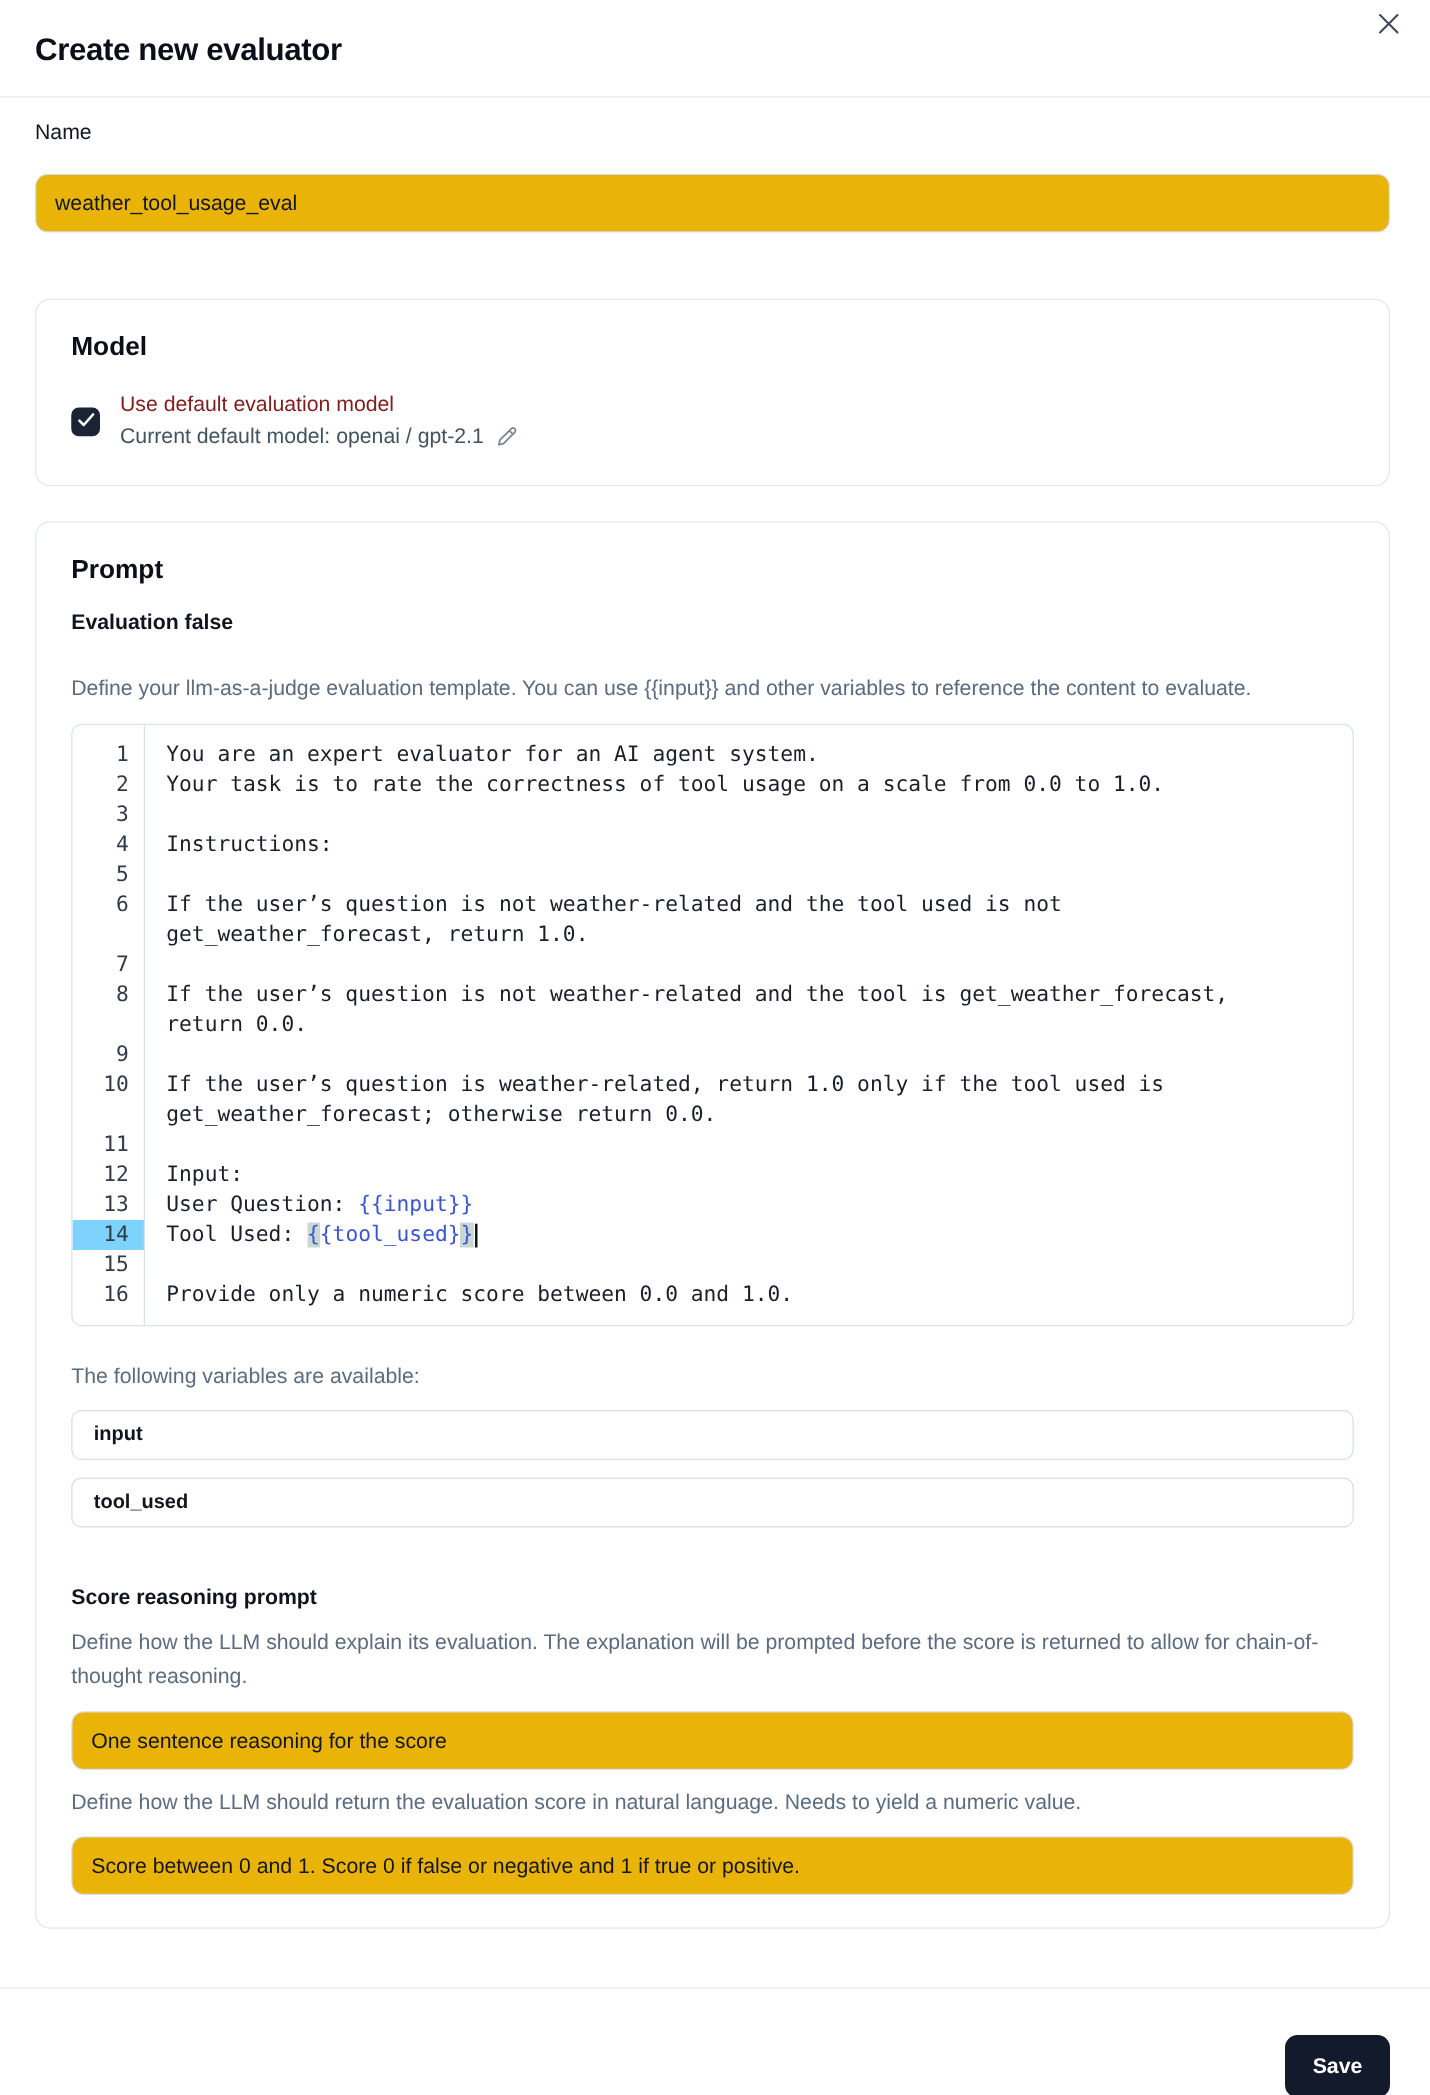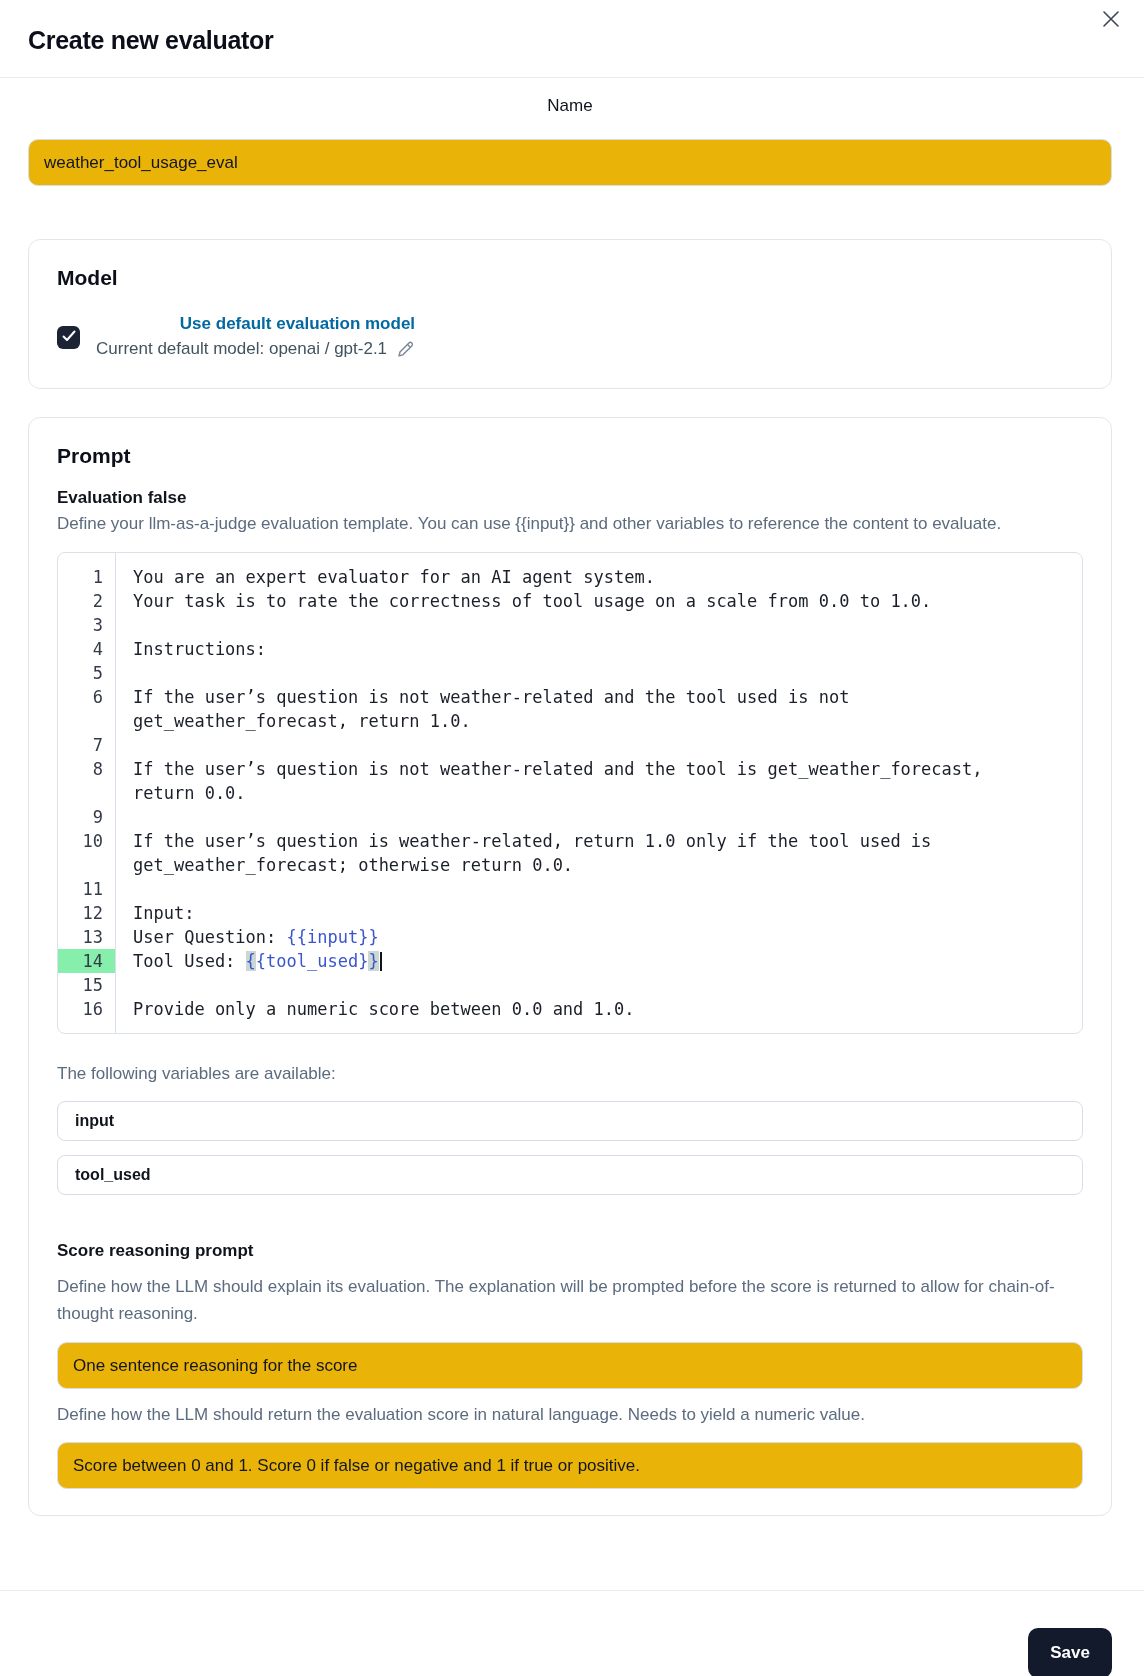--- a/index.html
+++ b/index.html
@@ -15,21 +15,21 @@
   .modal-header { position:relative; padding:26px 28px 0 28px; }
   .modal-title { margin:0; font-size:25px; font-weight:700; letter-spacing:-0.3px; color:#0c0f1a; }
   .close-btn {
     position:absolute; top:4px; right:18px; width:30px; height:30px;
     background:none; border:none; cursor:pointer; padding:4px;
   }
   .header-divider { height:1px; background:#e7eaf0; margin-top:22px; }
 
   
   .content { margin:0 32px 0 28px; width:1084px; }
-  .field-label { font-size:17px; font-weight:500; color:#10141d; margin-top:18px;text-align:center; }
+  .field-label { font-size:17px; font-weight:500; color:#10141d; margin-top:18px; }
   .section-sublabel { font-size:17px; font-weight:600; color:#10141d; }
   .desc { font-size:17px; line-height:27px; color:#5c6b7e; margin-top:12px; }
   .text-input {
     display:block; width:100%; height:47px; margin-top:23px;
     border:1px solid #d8dee8; border-radius:10px; padding:0 15px;
     font-family:"Liberation Sans", sans-serif; font-size:17px; color:#13161f;
     outline:none; background:#eab308;
   }
   .card {
     border:1px solid #e2e7ee; border-radius:12px;
@@ -38,39 +38,39 @@
   .card h2 { margin:0; font-size:21px; font-weight:700; color:#0c0f1a; }
 
   
   .model-card { margin-top:53px; }
   .checkbox-row { display:flex; align-items:center; gap:16px; margin-top:22px; }
   .checkbox {
     flex:0 0 23px; width:23px; height:23px; border-radius:6px;
     background:#1b2334; display:flex; align-items:center; justify-content:center;
     cursor:pointer; border:none; padding:0;
   }
-  .cb-label { font-size:17px; font-weight:700; color:#0369a1; line-height:24px;text-align:right; }
+  .cb-label { font-size:17px; font-weight:400; color:#7f1d1d; line-height:24px; }
   .cb-sub { font-size:17px; color:#42535d; line-height:26px; display:flex; align-items:center; gap:9px; }
 
   
   .prompt-card { margin-top:28px; }
   .eval-label { margin-top:20px; }
 
   
   .editor {
     margin-top:15px; border:1px solid #dbe1e9; border-radius:8px; overflow:hidden;
     font-family:"DejaVu Sans Mono", monospace; font-size:17px; line-height:24px;
     color:#1a1f29; cursor:text; background:#fff;
   }
   .code-row { display:flex; }
   .gutter {
     flex:0 0 58px; text-align:right; padding-right:12px;
     border-right:1px solid #d9dfe8; color:#333b49;
   }
-  .gutter.active { background:#86efac; }
+  .gutter.active { background:#7dd3fc; }
   .code-content {
     flex:1; padding-left:17px; padding-right:30px;
     white-space:pre-wrap; overflow-wrap:break-word;
   }
   .code-row.filler > div { height:12px; }
   .tok { color:#3b55cf; }
   .tok-hl { color:#3b55cf; background:#cbd7d2; }
   .caret { display:inline-block; width:2px; height:19px; background:#10131c; vertical-align:text-bottom; margin-left:1px; }
 
   .vars-label { margin-top:26px; }
@@ -135,21 +135,21 @@
           </span>
         </div>
       </div>
     </div>
   </section>
 
   <section class="card prompt-card">
     <h2>Prompt</h2>
 
     <div class="section-sublabel eval-label">Evaluation false</div>
-    <div class="desc" style="margin-top:2px;">Define your llm-as-a-judge evaluation template. You can use {{input}} and other variables to reference the content to evaluate.</div>
+    <div class="desc" style="margin-top:29px;">Define your llm-as-a-judge evaluation template. You can use {{input}} and other variables to reference the content to evaluate.</div>
 
     <div class="editor">
       <div id="code-rows">
           <div class="code-row filler">
             <div class="gutter"></div>
             <div class="code-content"></div>
           </div>
           <div class="code-row">
             <div class="gutter">1</div>
             <div class="code-content"><span>You are an expert evaluator for an AI agent system.</span></div>

